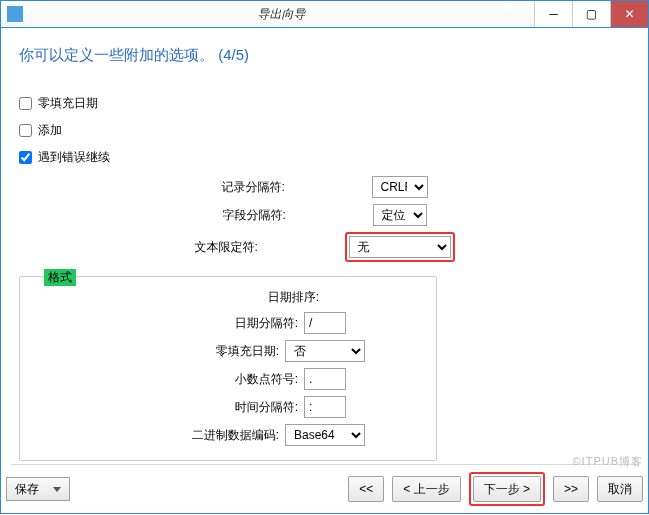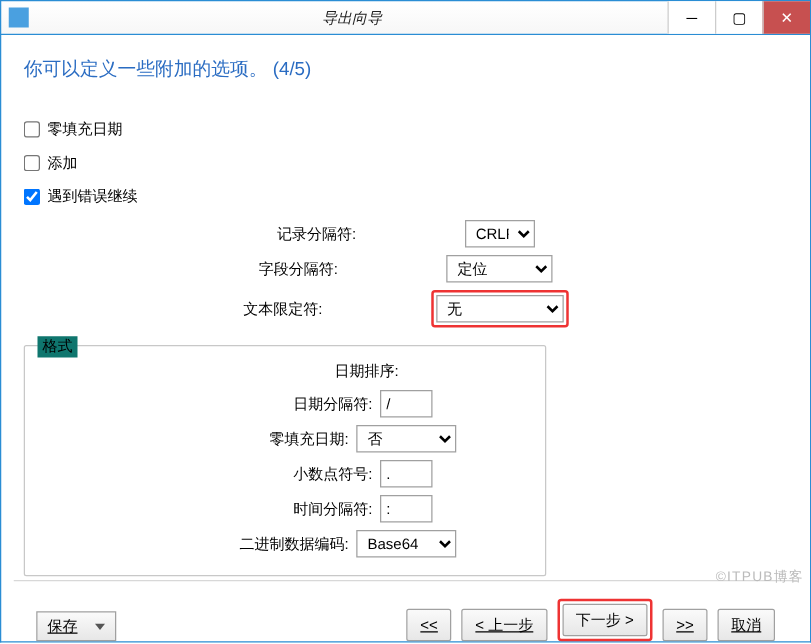--- a/index.html
+++ b/index.html
@@ -18,28 +18,28 @@
 .heading { color: #2a6cc2; font-size: 15px; margin-bottom: 30px; }
 .chk-row { display:flex; align-items:center; margin-bottom:10px; }
 .chk-row input { margin-right:6px; }
 .form-row { display:flex; align-items:center; margin-bottom:6px;justify-content:center; }
 .form-row .lbl { width: 150px; text-align:left; }
 .form-row.rt .lbl { width: 194px; text-align:right; padding-right:6px; }
 select, input[type=text] { border:1px solid #a0a0a0; height:22px; padding:0 4px; background:#fff; font-size:12px; }
 .sel-w { width:80px; }
 .txt-w { width:42px; }
 .sel-rec { width:56px; }
-.sel-field { width:85px; }
+.sel-field { width:54px; }
 .sel-text { width:102px; }
 .highlight-red { border:2px solid #e33; border-radius:3px; padding:2px; display:inline-block; }
 .highlight-red-btn { border:2px solid #e33; border-radius:3px; padding:2px; display:inline-block; }
 .fieldset { border:1px solid #c8c8c8; border-radius:2px; margin-top:14px; padding:12px 8px 8px 8px; position:relative; width:418px; }
-.fieldset .legend { position:absolute; top:-8px; left:10px; background:#0f766e; padding:0 4px; }
+.fieldset .legend { position:absolute; top:-8px; left:24px; background:#22c55e; padding:0 4px; }
 .sep { border-top:1px solid #d8d8d8; margin: 0 10px; }
-.footer { height:48px; display:flex; align-items:flex-end; padding:0 28px; gap:8px;text-decoration:underline; }
+.footer { height:48px; display:flex; align-items:center; padding:0 5px; gap:8px; }
 .footer .spacer { flex:1; }
 button.btn { height:26px; padding:0 10px; background:linear-gradient(#fafafa,#e7e7e7); border:1px solid #a0a0a0; border-radius:2px; cursor:pointer; }
 button.btn:disabled { color:#888; }
 .dropdown-btn { height:24px; padding:0 8px; background:linear-gradient(#fafafa,#e7e7e7); border:1px solid #a0a0a0; display:inline-flex; align-items:center; gap:14px; }
 .caret { width:0; height:0; border-left:4px solid transparent; border-right:4px solid transparent; border-top:5px solid #555; }
 .watermark { position:absolute; right:6px; bottom:46px; color:#bbb; font-size:11px; letter-spacing:1px; pointer-events:none; }
 </style>
 </head>
 <body>
 

